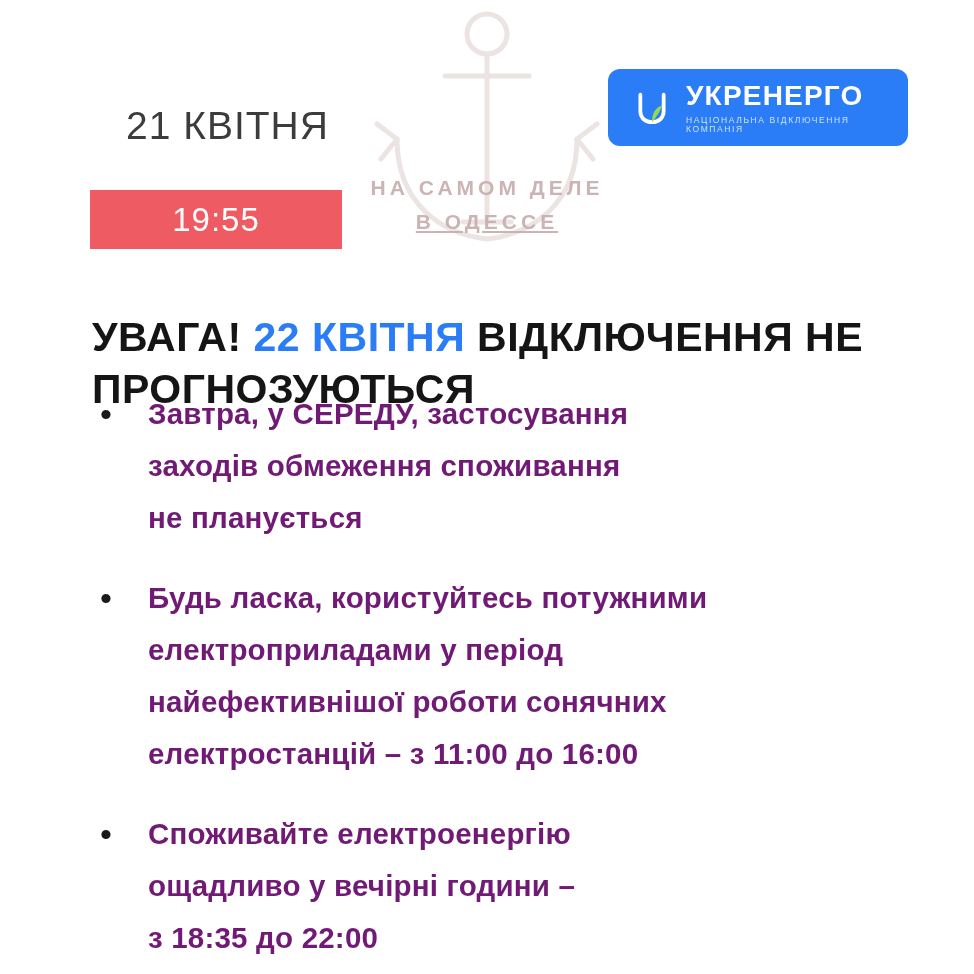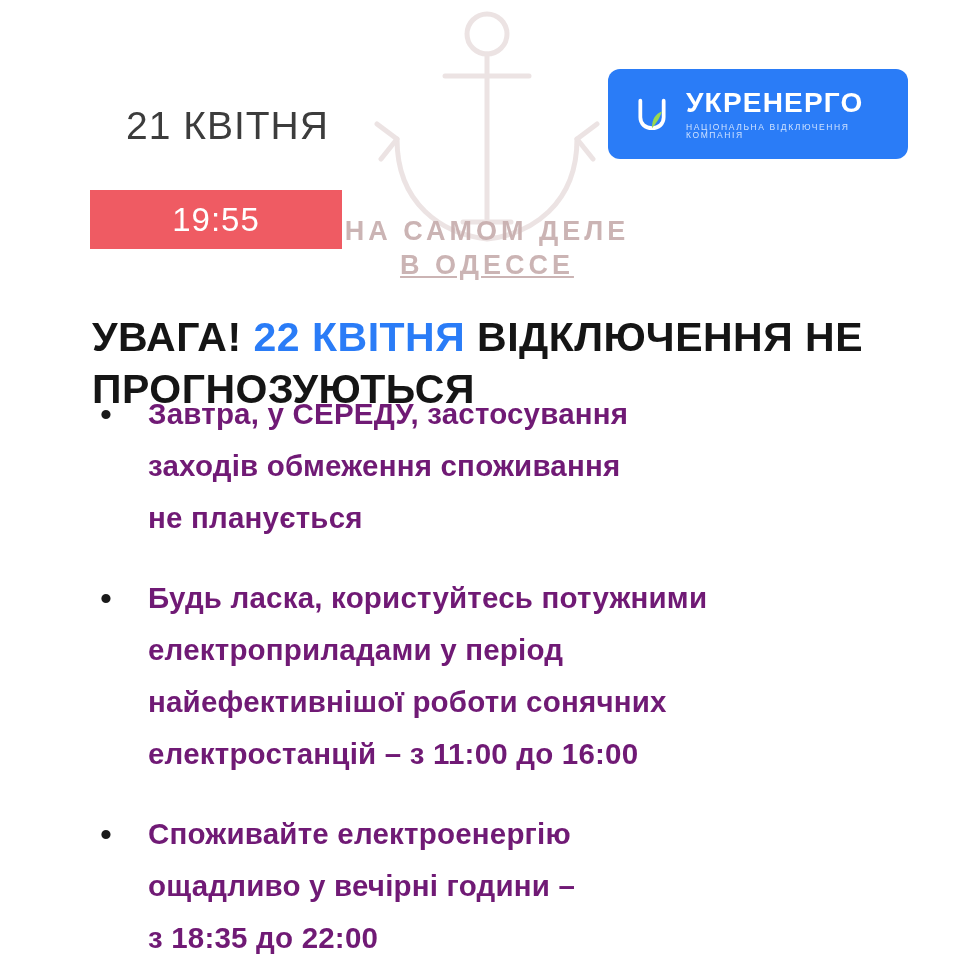--- a/index.html
+++ b/index.html
@@ -32,24 +32,23 @@
   .wm-text {
     position: absolute;
     left: 50%;
     transform: translateX(-50%);
     width: 420px;
     text-align: center;
     color: #c9b0b0;
     font-family: "Liberation Sans", sans-serif;
     font-weight: 700;
     letter-spacing: 4px;
-    font-size: 27px;
+    font-size: 21px;
     opacity: .95;
     pointer-events: none;
-    margin-top: 40px;
   }
   .wm-line1 { top: 176px; }
   .wm-line2 { top: 210px; text-decoration: underline; }
 
   
   .header {
     position: relative;
     z-index: 2;
     height: 180px;
   }
@@ -62,21 +61,21 @@
     letter-spacing: 1px;
     color: #3c3c3c;
     font-family: "Liberation Sans", sans-serif;
   }
 
   .logo-badge {
     position: absolute;
     right: 66px;
     top: 69px;
     width: 300px;
-    height: 90px;
+    height: 77px;
     background: #2a7cf7;
     border-radius: 12px;
     display: flex;
     align-items: center;
     padding-left: 24px;
     box-sizing: border-box;
   }
   .logo-mark {
     width: 40px;
     height: 40px;

